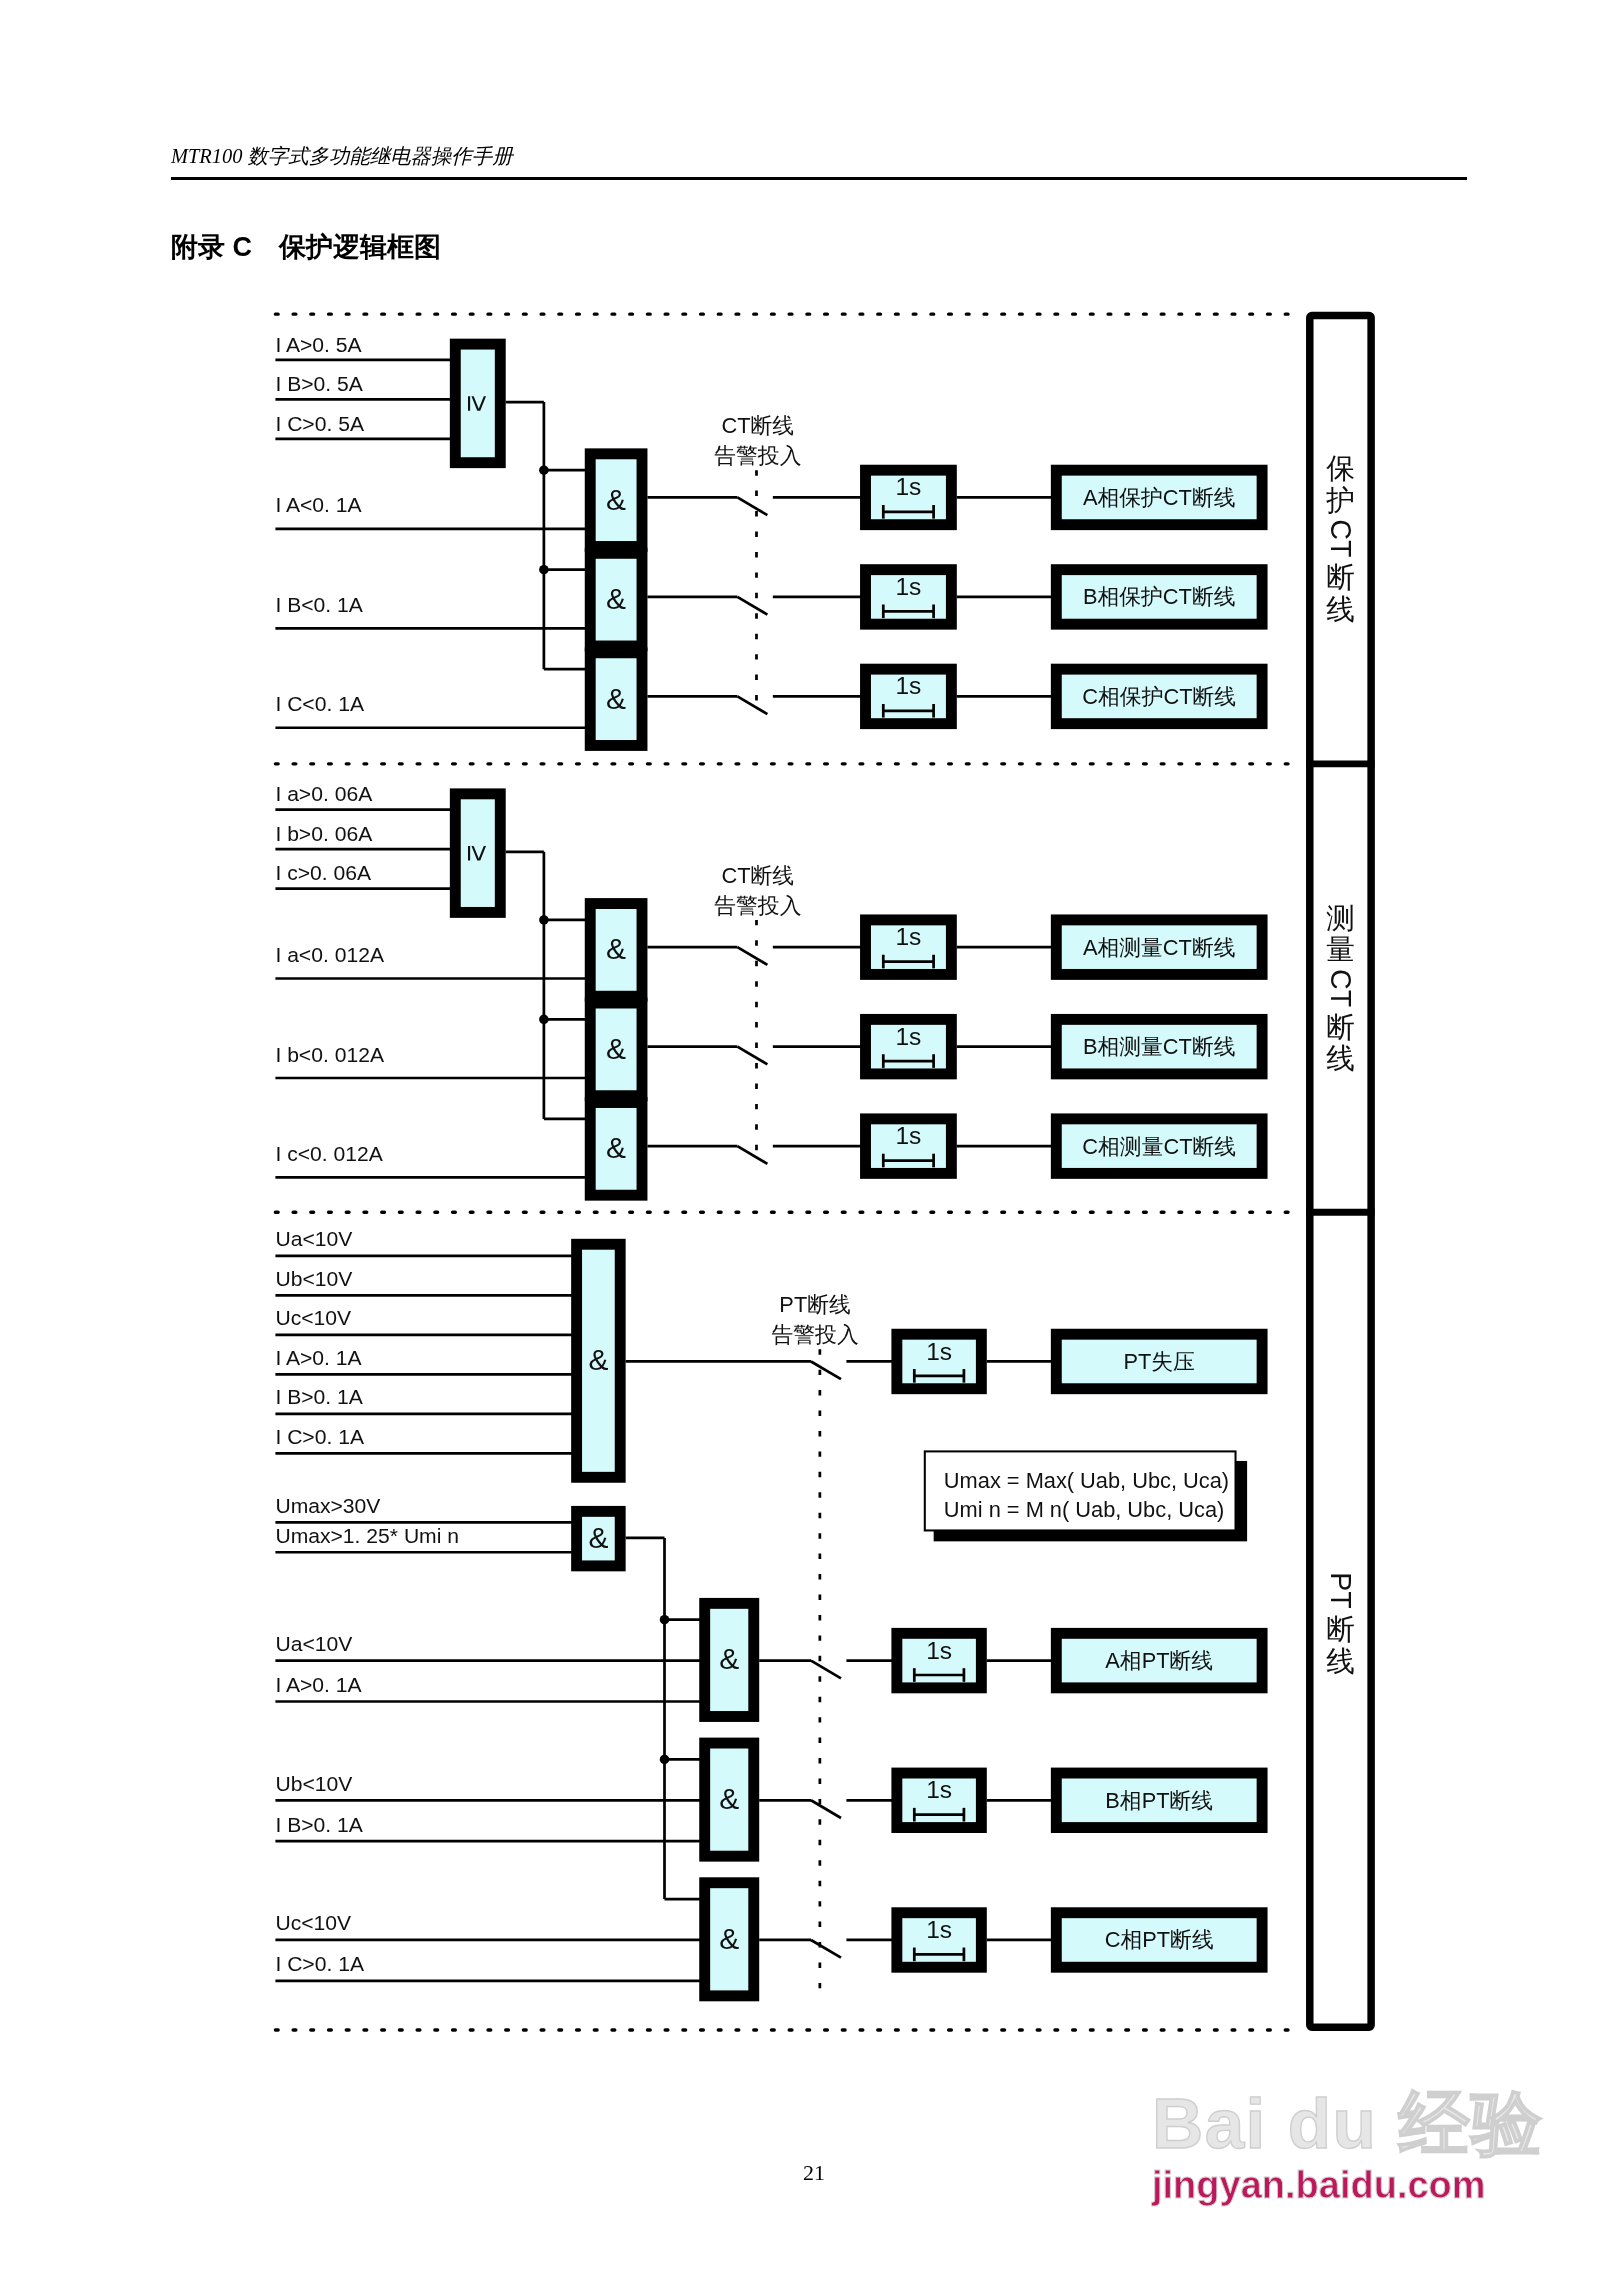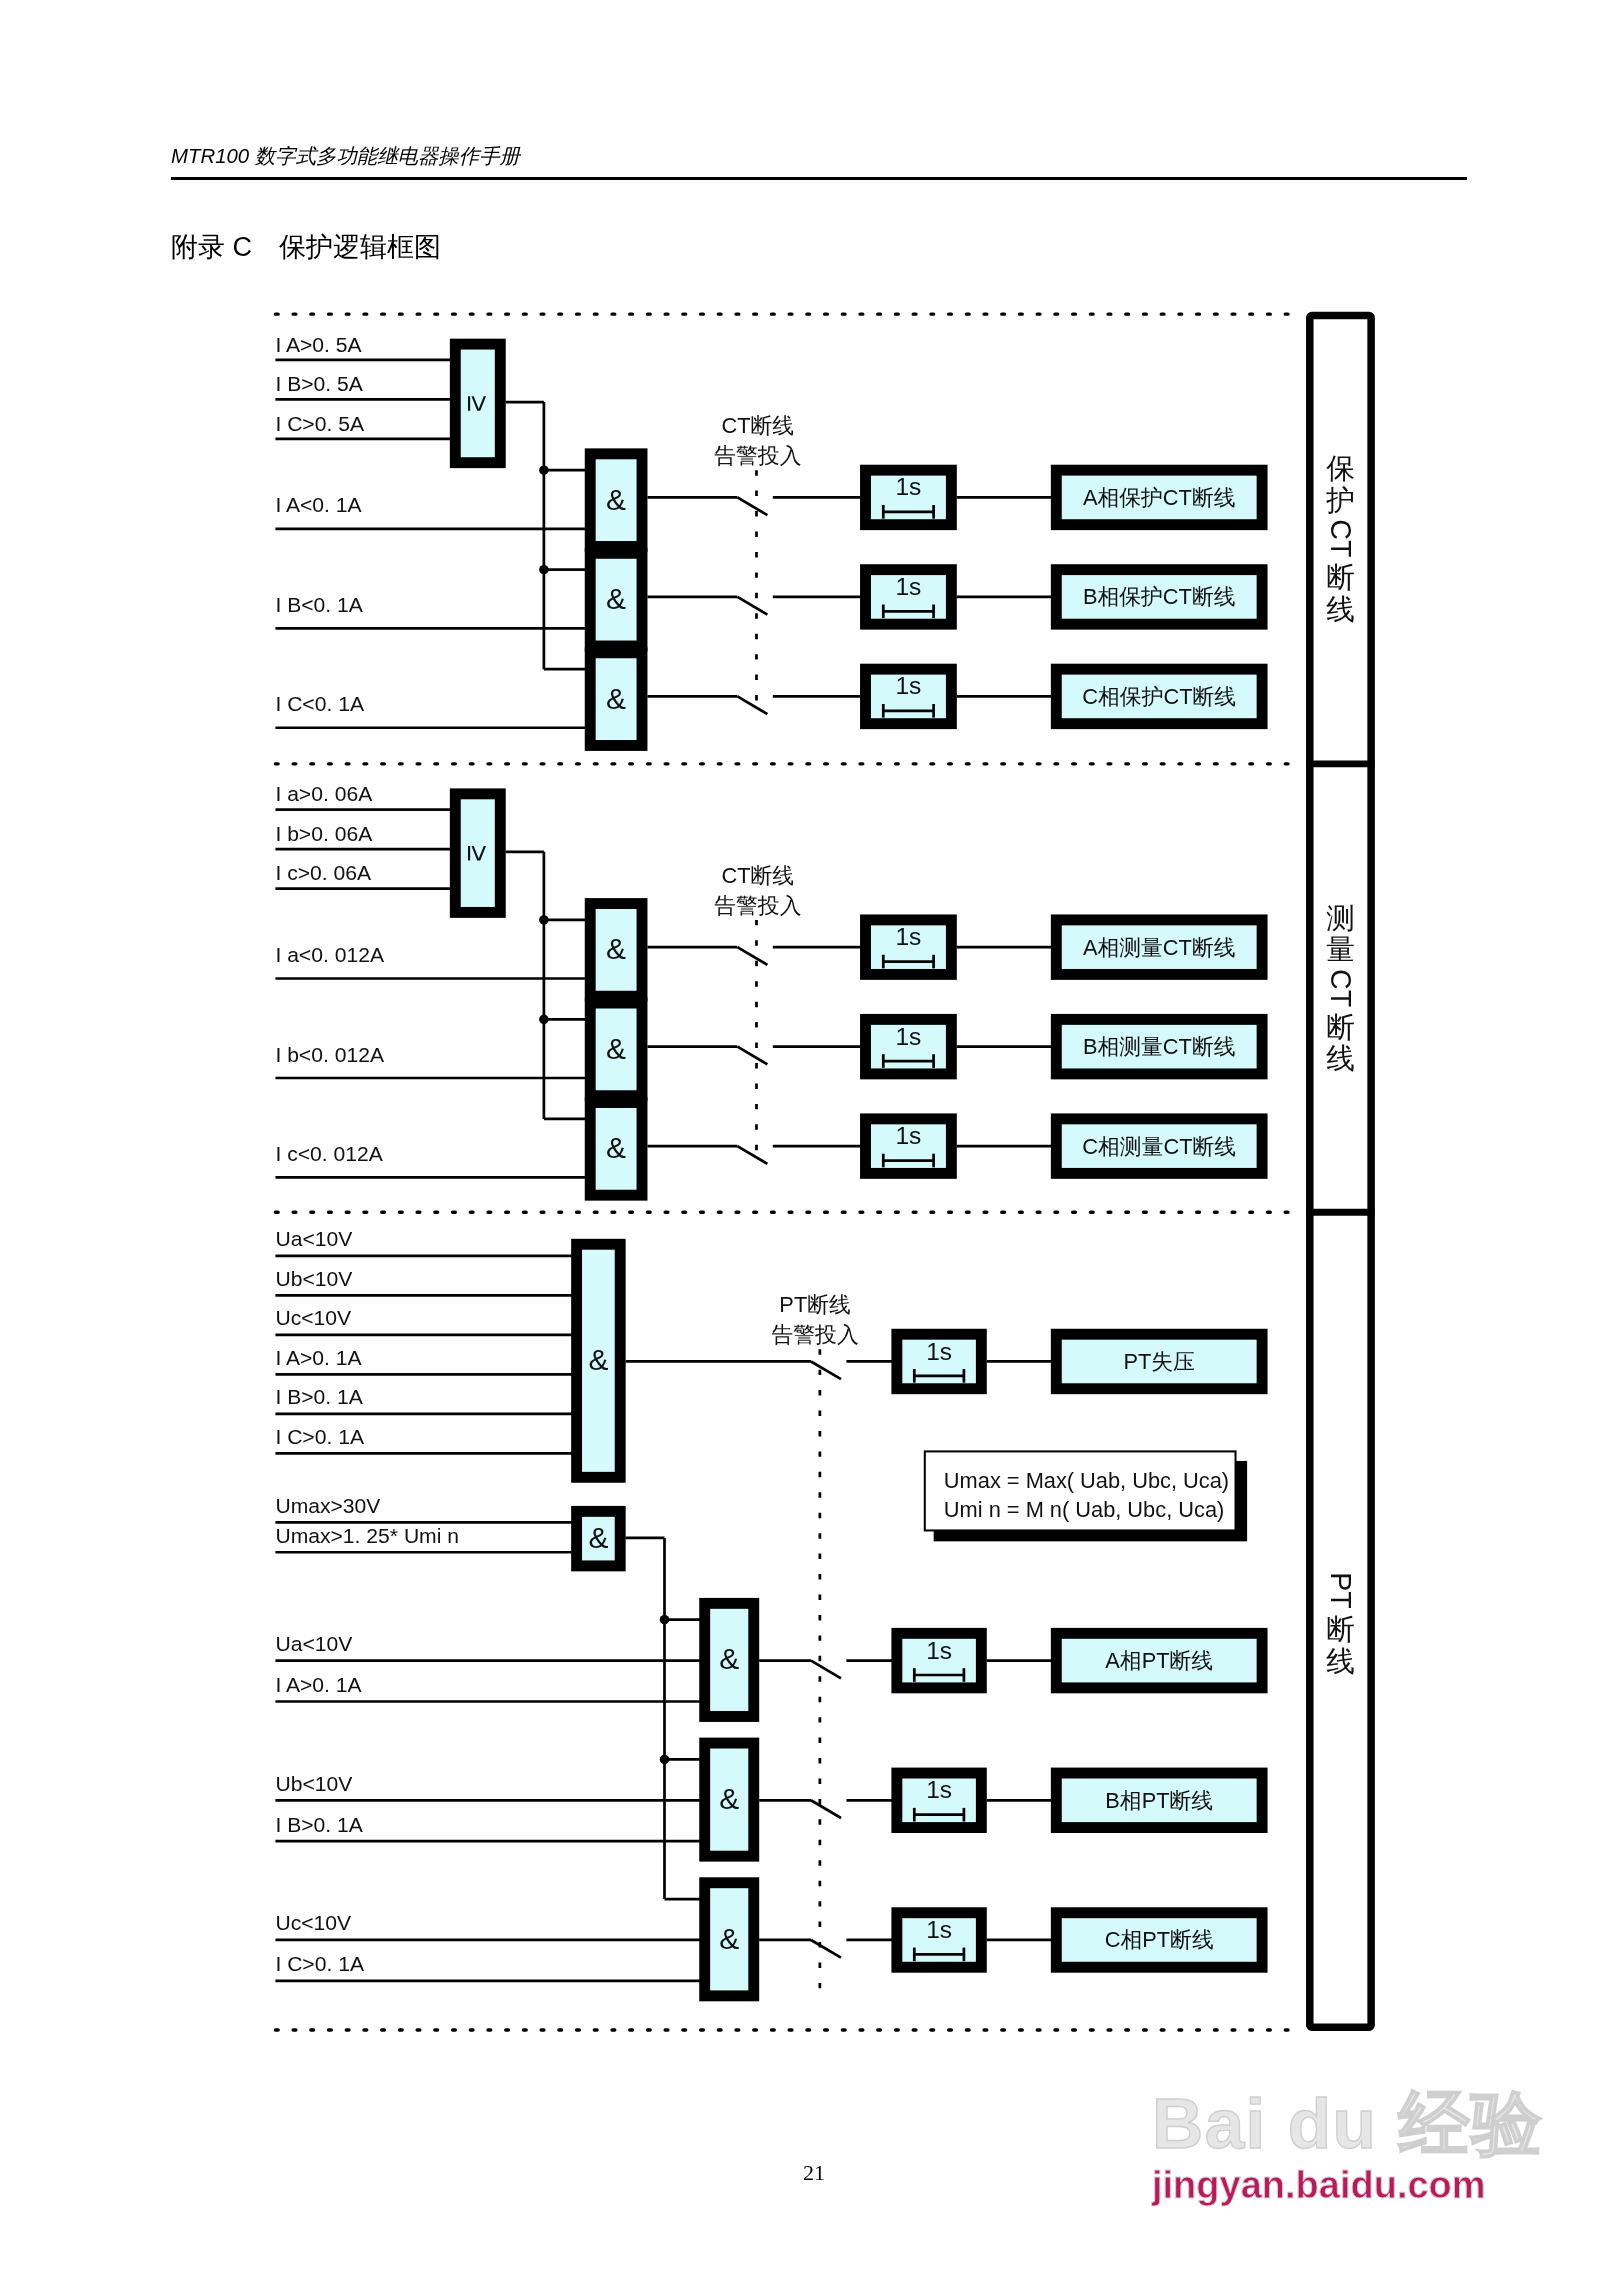--- a/index.html
+++ b/index.html
@@ -1,22 +1,22 @@
 <!DOCTYPE html>
 <html style="font-size:11px"><head>
 <meta charset="utf-8">
 <style>
   html, body { margin: 0; padding: 0; background: #ffffff; }
   body { width: 1622px; height: 2295px; position: relative; overflow: hidden;
          font-family: "Liberation Sans", "DejaVu Sans", sans-serif; color: #000; }
   .header-text { position: absolute; left: 171px; top: 142px; font-size: 20.4px; font-style: italic;
-                 font-family: Liberation Sans, sans-serif; letter-spacing: 0px; }
+                 font-family: Liberation Serif, serif; letter-spacing: 0px; }
   .header-rule { position: absolute; left: 171px; top: 177px; width: 1296px; height: 3.4px; background: #000; }
   .page-title { position: absolute; left: 171px; top: 229px; font-size: 27px;
-                font-family: "Liberation Sans", "DejaVu Sans", sans-serif; }
+                font-family: "Liberation Sans", "DejaVu Sans", sans-serif; font-weight: bold; }
   .page-title .sep { display: inline-block; width: 27px; }
   .page-number { position: absolute; left: 803px; top: 2133px; font-size: 22px;
                  font-family: "Liberation Serif", "DejaVu Serif", serif; margin-top: 27px; }
   .watermark { position: absolute; left: 1152px; top: 2086px; color: #e6e6e6; font-weight: bold;
                font-family: "Liberation Sans", "DejaVu Sans", sans-serif; text-align: left;
                -webkit-text-stroke: 1.4px #cfcfcf; }
   .watermark .wm-brand { font-size: 71px; line-height: 75px; letter-spacing: 1.4px; text-align: right; }
   .watermark .wm-url { font-size: 38px; line-height: 48px; color: #be185d; -webkit-text-stroke: 1px #d0d0d0; font-weight: bold; }
   #diagram { position: absolute; left: 0; top: 0; }
   #diagram text { font-family: "Liberation Sans", "DejaVu Sans", sans-serif; }

